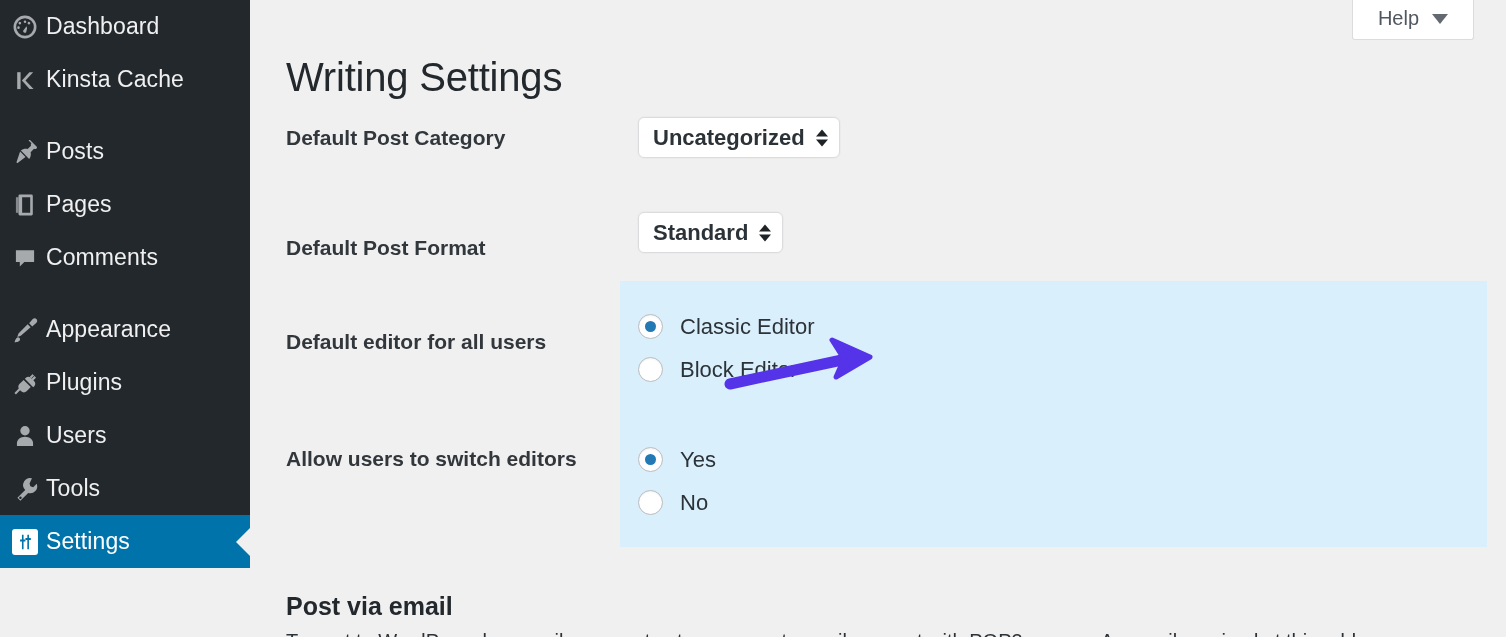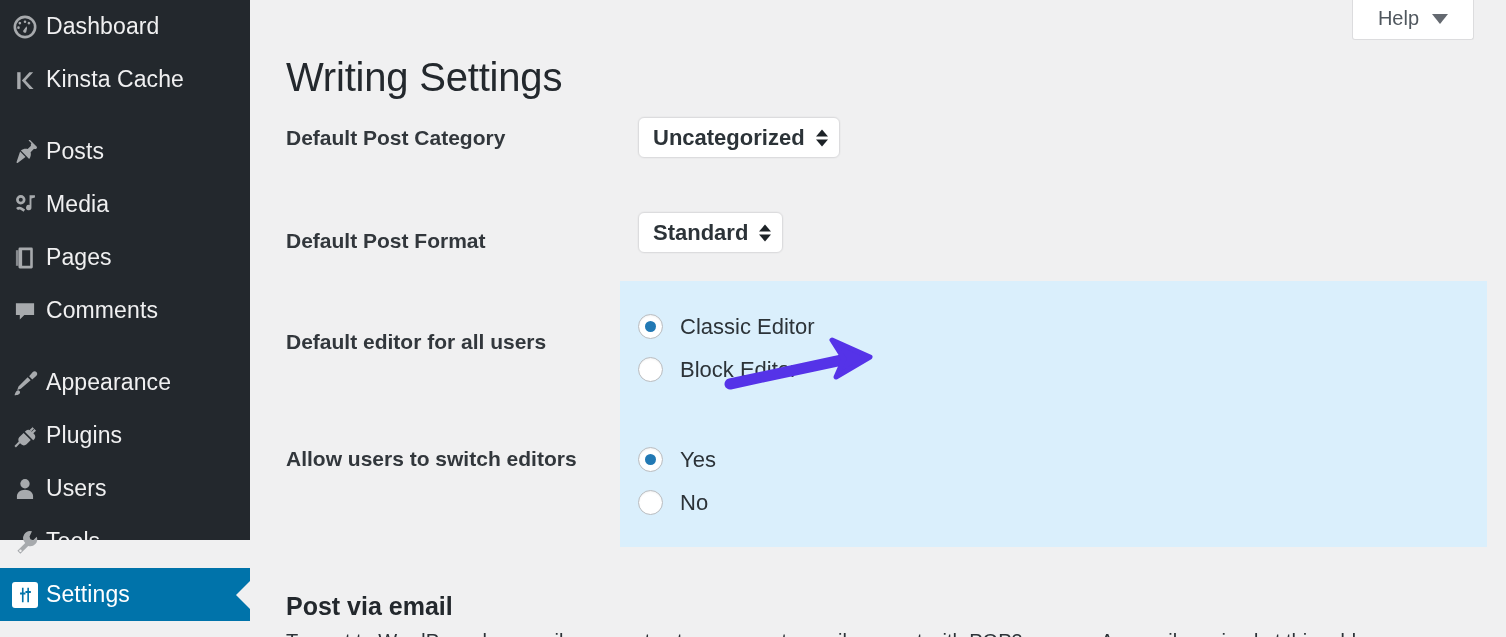--- a/index.html
+++ b/index.html
@@ -286,30 +286,20 @@
       <div class="menu-item">
         <span class="mi-icon">
           <svg width="27" height="27" viewBox="0 0 20 20" fill="currentColor">
             <path d="M12.3 1.8c.4-.4 1-.4 1.4 0l4.5 4.5c.4.4.4 1 0 1.4-.5.5-1.3.6-1.9.3l-2.5 2.5c.4 1.7.1 3.6-1.1 5L6.6 9.3c1.4-1.2 3.3-1.5 5-1.1l2.5-2.5c-.3-.6-.2-1.4.3-1.9zM6 10l4 4-5.6 4.4c-.3.2-.7.2-.9-.1-.2-.2-.2-.6 0-.9z"></path>
           </svg>
         </span>
         <span class="mi-label">Posts</span>
       </div>
       <div class="menu-item">
         <span class="mi-icon">
-          <svg width="27" height="27" viewBox="0 0 20 20" fill="currentColor">
-            <path d="M6.5 3a3.5 3.5 0 1 1 0 7 3.5 3.5 0 0 1 0-7zm0 2a1.5 1.5 0 1 0 0 3 1.5 1.5 0 0 0 0-3z"></path>
-            <path d="M13 3.2v7.1a2 2 0 1 0 1.4 1.9V5.6l2.6-.7V3.2z"></path>
-            <path d="M3 12.5c1.4-1 3-1.2 4.4-.3l2.3 1.5-1.1 1.7-2.3-1.5c-.6-.4-1.3-.3-1.9.1z"></path>
-          </svg>
-        </span>
-        <span class="mi-label">Media</span>
-      </div>
-      <div class="menu-item">
-        <span class="mi-icon">
           <svg width="26" height="26" viewBox="0 0 20 20" fill="currentColor">
             <path d="M6 2h9a1 1 0 0 1 1 1v14a1 1 0 0 1-1 1H6a1 1 0 0 1-1-1V3a1 1 0 0 1 1-1zm1.8 2v12H14V4z"></path>
             <rect x="3" y="4" width="2" height="12" opacity="0.75"></rect>
           </svg>
         </span>
         <span class="mi-label">Pages</span>
       </div>
       <div class="menu-item">
         <span class="mi-icon">
           <svg width="26" height="26" viewBox="0 0 20 20" fill="currentColor">
@@ -387,21 +377,21 @@
           <span>Uncategorized</span>
           <span class="sel-arrows">
             <span class="up"></span>
               <span class="dn"></span>
           </span>
         </div>
       </div>
     </div>
 
     <div class="frow" style="top:217px">
-      <div class="flabel" style="top:12px">Default Post Format</div>
+      <div class="flabel" style="top:19px">Default Post Format</div>
       <div class="ffield" style="top:-5px">
         <div class="wpselect">
           <span>Standard</span>
           <span class="sel-arrows">
             <span class="up"></span>
               <span class="dn"></span>
           </span>
         </div>
       </div>
     </div>

